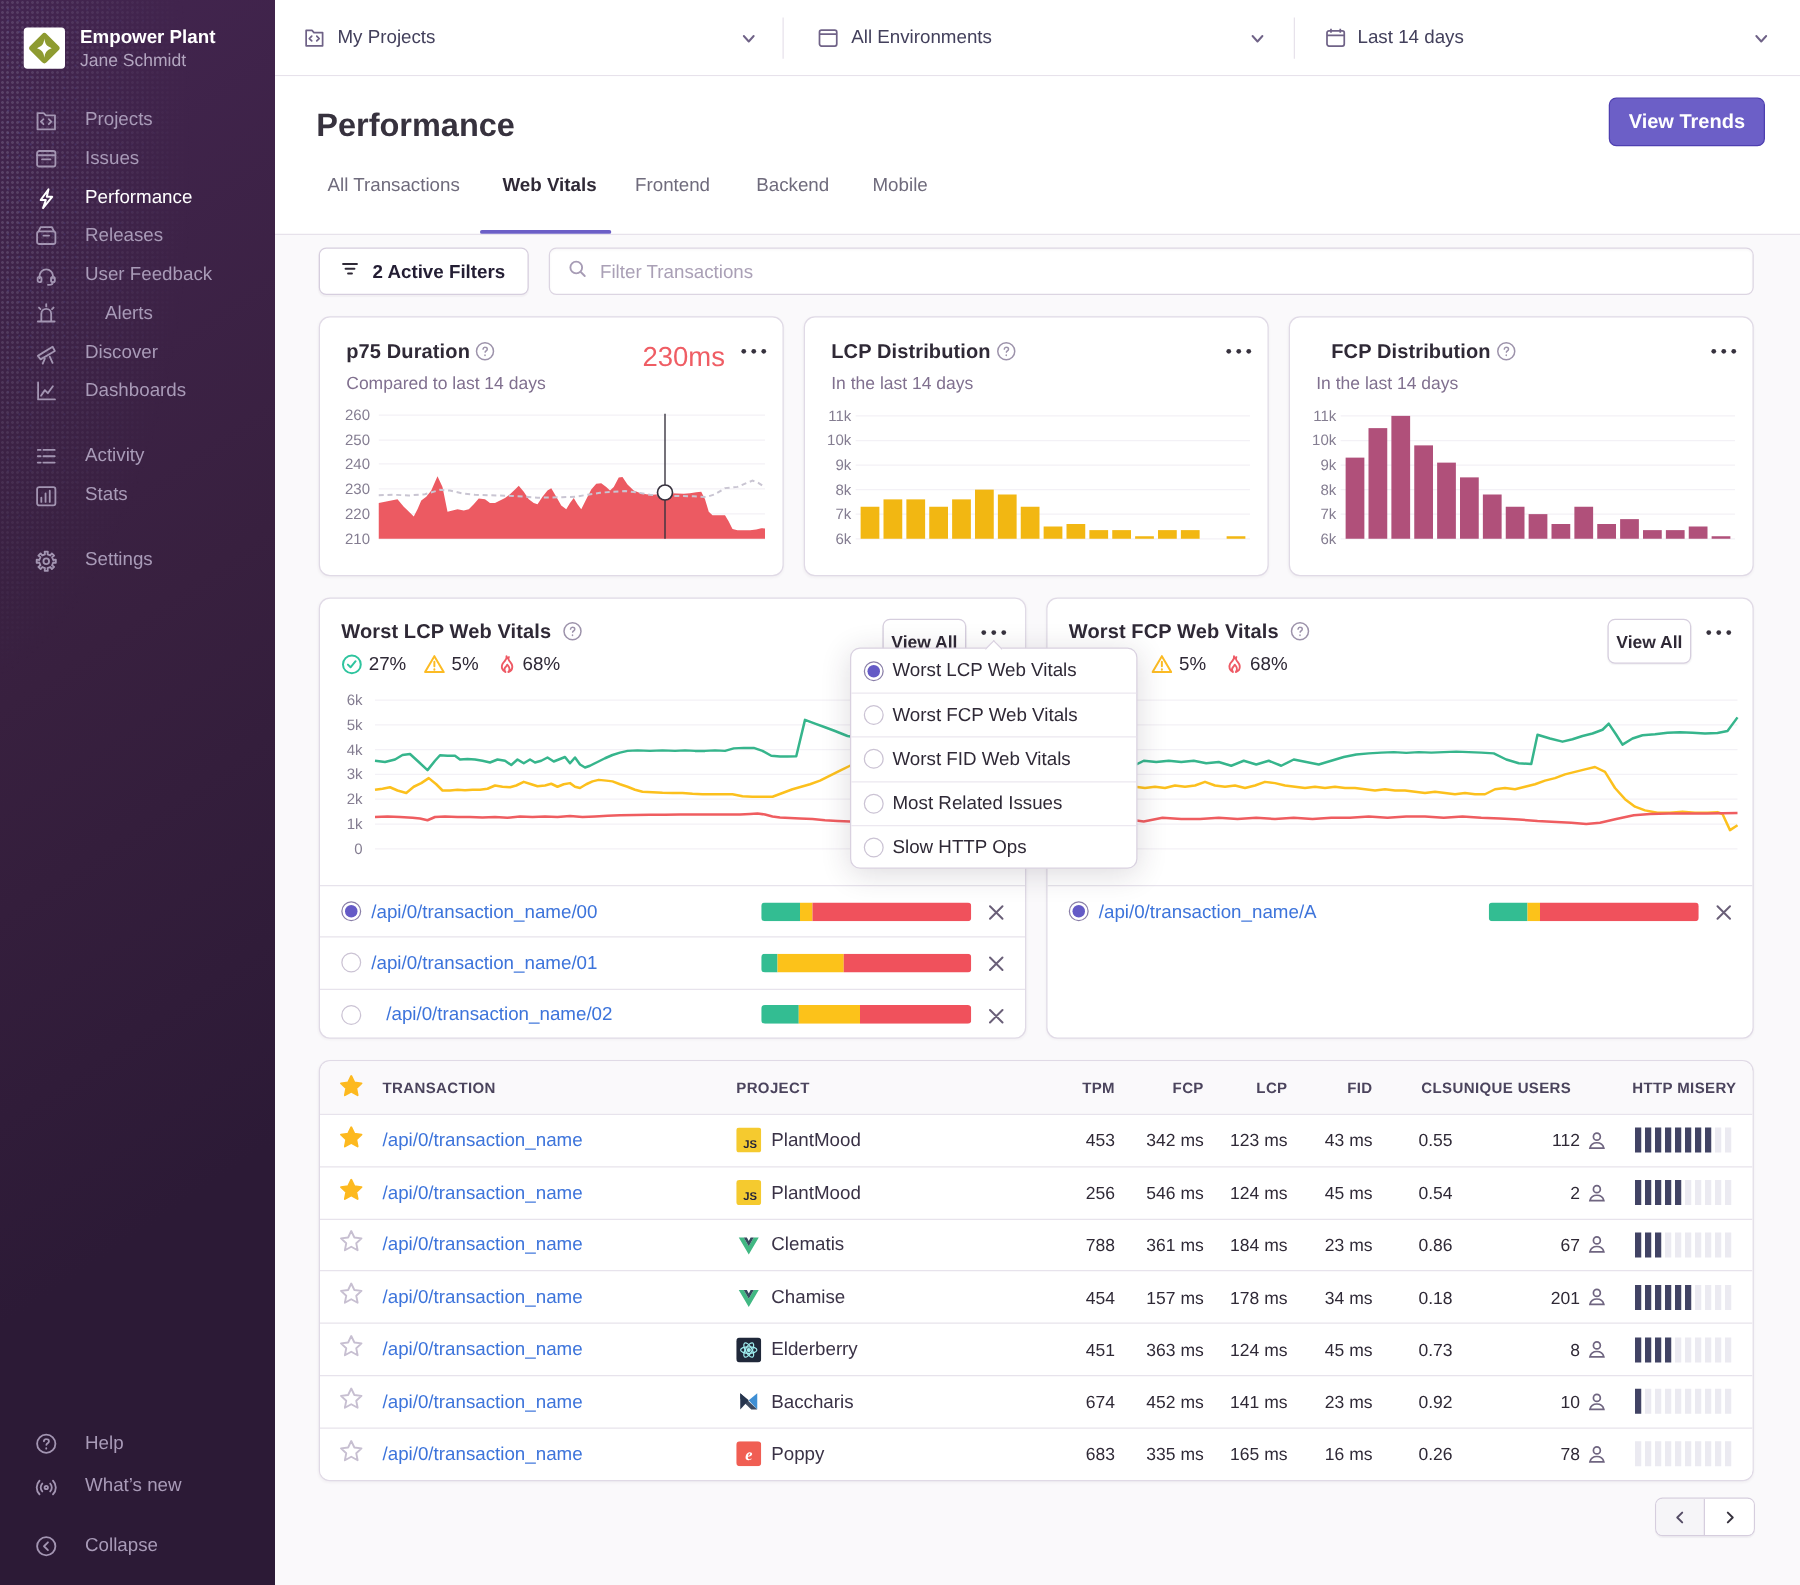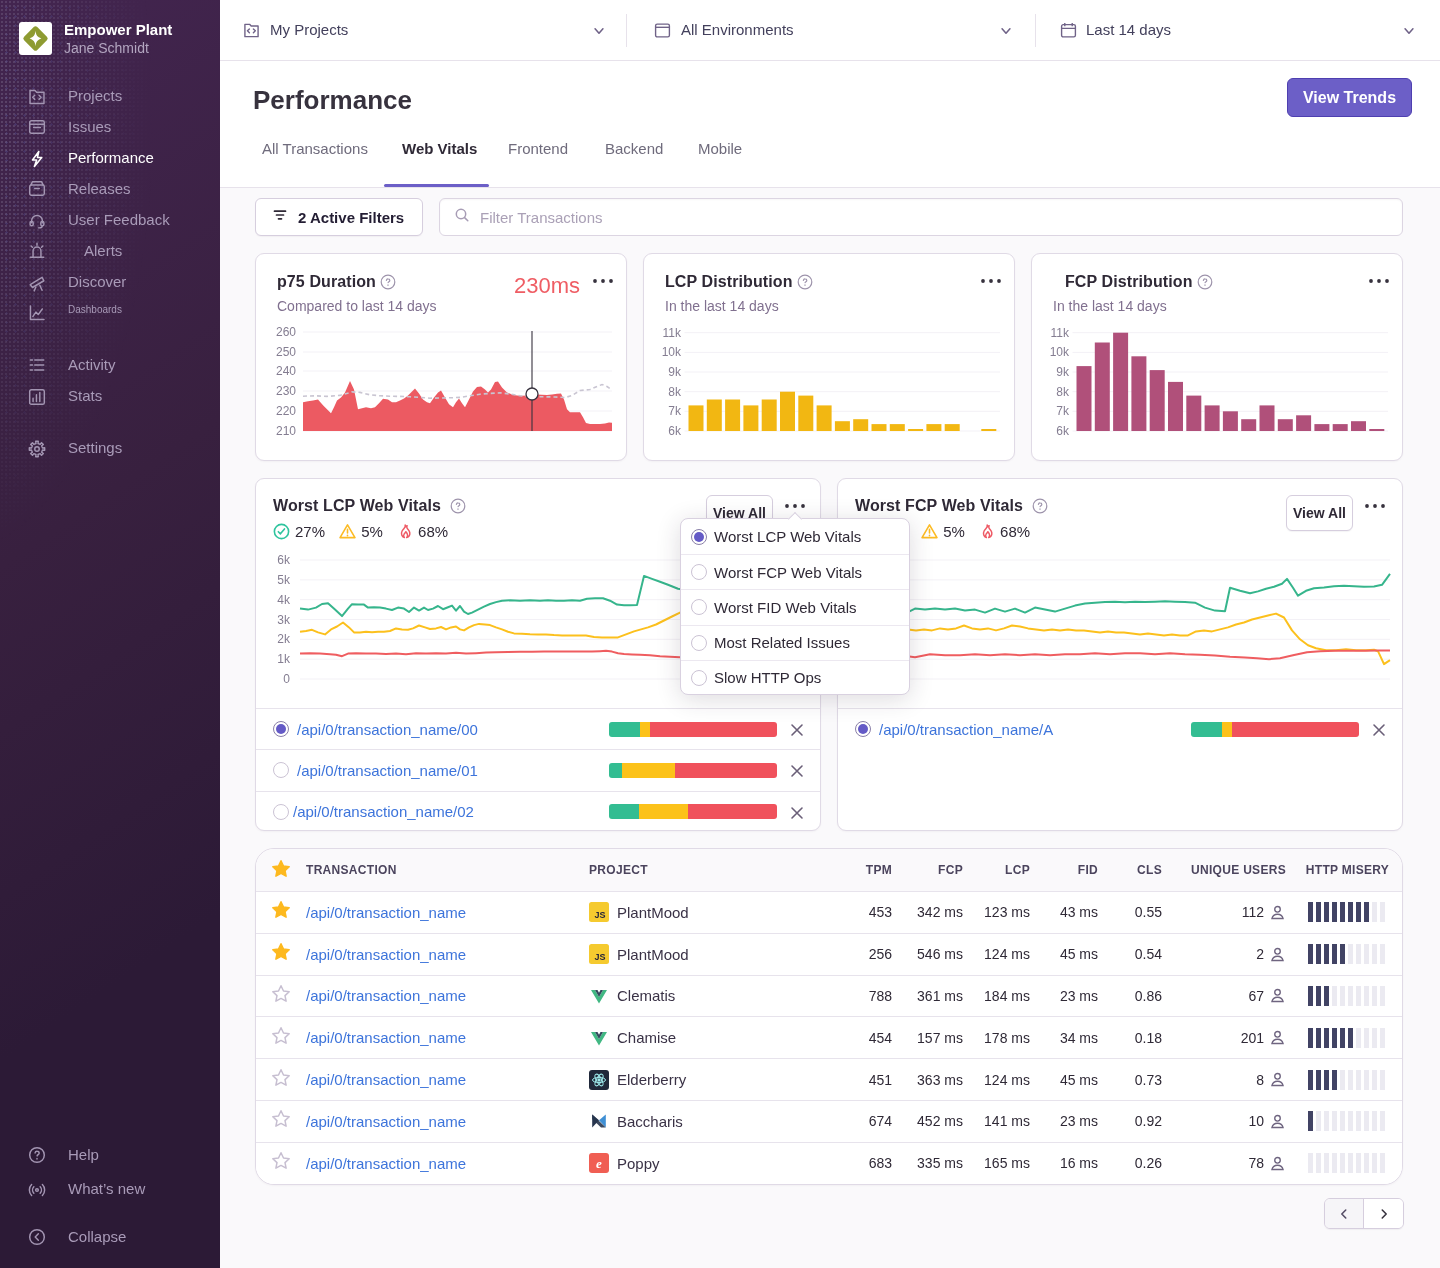--- a/index.html
+++ b/index.html
@@ -52,21 +52,21 @@
     <div class="abs" style="left:84px;top:242px;font-size:15px;color:#a99bb8;font-weight:400;">Alerts</div>
     <div class="abs" style="left:28px;top:274px;width:18px;height:18px"><svg width="18" height="18" viewBox="0 0 16 16" fill="none" stroke="#a395b2" stroke-width="1.3" stroke-linecap="round" stroke-linejoin="round">
         <path d="M2 9.5 12.5 3l1.6 3L4 12z"></path>
         <path d="M7 11.5 5.5 15M10.5 10l2 4.5"></path>
       </svg></div>
     <div class="abs" style="left:68px;top:273px;font-size:15px;color:#a99bb8;font-weight:400;">Discover</div>
     <div class="abs" style="left:28px;top:304px;width:18px;height:18px"><svg width="18" height="18" viewBox="0 0 16 16" fill="none" stroke="#a395b2" stroke-width="1.3" stroke-linecap="round" stroke-linejoin="round">
         <path d="M2.2 1.8v12h12"></path>
         <path d="M4.3 11.2 7 7.2l2.1 2.2 3.6-5"></path>
       </svg></div>
-    <div class="abs" style="left:68px;top:304px;font-size:10px;color:#a99bb8;font-weight:400;">Dashboards</div>
+    <div class="abs" style="left:68px;top:304px;font-size:15px;color:#a99bb8;font-weight:400;">Dashboards</div>
     <div class="abs" style="left:28px;top:356px;width:18px;height:18px"><svg width="18" height="18" viewBox="0 0 16 16" fill="none" stroke="#a395b2" stroke-width="1.3" stroke-linecap="round" stroke-linejoin="round">
         <path d="M2 3.5h2M6 3.5h8M2 8h2M6 8h8M2 12.5h2M6 12.5h8"></path>
       </svg></div>
     <div class="abs" style="left:68px;top:356px;font-size:15px;color:#a99bb8">Activity</div>
     <div class="abs" style="left:28px;top:388px;width:18px;height:18px"><svg width="18" height="18" viewBox="0 0 16 16" fill="none" stroke="#a395b2" stroke-width="1.3" stroke-linecap="round" stroke-linejoin="round">
         <rect x="1.5" y="1.5" width="13" height="13" rx="1.5"></rect>
         <path d="M4.5 12V9M7.5 12V6M10.5 12V4"></path>
       </svg></div>
     <div class="abs" style="left:68px;top:387px;font-size:15px;color:#a99bb8">Stats</div>
     <div class="abs" style="left:28px;top:440px;width:18px;height:18px"><svg width="18" height="18" viewBox="0 0 16 16" fill="none" stroke="#a395b2" stroke-width="1.3" stroke-linecap="round" stroke-linejoin="round">
@@ -336,21 +336,21 @@
         </div>
       </div>
 <div style="position:absolute;left:533px;top:13px"><svg width="16" height="16" viewBox="0 0 16 16" stroke="#6a5f78" stroke-width="1.6" stroke-linecap="round">
           <path d="M3 3l10 10M13 3 3 13"></path>
         </svg></div>
 </div>
     <div class="abs" style="left:0;top:311.6px;width:564px;height:41.3px;border-top:1px solid #e7e3ec;display:flex;align-items:center">
 <div style="margin-left:17px">
         <div style="width:16px;height:16px;border-radius:50%;border:1.5px solid #cbc3d4;background:#fff"></div>
       </div>
-<a class="link" style="margin-left:4px">/api/0/transaction_name/02</a>
+<a class="link" style="margin-left:20px">/api/0/transaction_name/02</a>
 <div style="position:absolute;left:353px">
         <div style="display:flex;width:168px;height:15px;border-radius:3px;overflow:hidden">
 <div style="width:30px;background:#33bd92"></div>
           <div style="width:49px;background:#fcc21a"></div>
           <div style="flex:1;background:#f0515c"></div>
         </div>
       </div>
 <div style="position:absolute;left:533px;top:13px"><svg width="16" height="16" viewBox="0 0 16 16" stroke="#6a5f78" stroke-width="1.6" stroke-linecap="round">
           <path d="M3 3l10 10M13 3 3 13"></path>
         </svg></div>
@@ -410,33 +410,33 @@
 <div style="width:31px;background:#33bd92"></div>
           <div style="width:10px;background:#fcc21a"></div>
           <div style="flex:1;background:#f0515c"></div>
         </div>
       </div>
 <div style="position:absolute;left:533px;top:13px"><svg width="16" height="16" viewBox="0 0 16 16" stroke="#6a5f78" stroke-width="1.6" stroke-linecap="round">
           <path d="M3 3l10 10M13 3 3 13"></path>
         </svg></div>
 </div>
 </div>
-<div class="abs" style="left:255px;top:848px;width:1148px;border:1px solid #e0dae6;border-radius:19px;overflow:hidden;background:#fff;box-shadow:0 1px 2px rgba(43,34,51,.04)">
+<div class="abs" style="left:255px;top:848px;width:1148px;border:1px solid #e0dae6;border-radius:9px;overflow:hidden;background:#fff;box-shadow:0 1px 2px rgba(43,34,51,.04)">
 <div style="display:grid;grid-template-columns:50px 283px 232px 71px 71px 67px 68px 64px 129px 113px;height:42px;align-items:center;background:#faf9fb;font-size:12px;font-weight:700;letter-spacing:.3px;color:#4b445d">
 <div style="padding-left:15px"><svg width="20" height="20" viewBox="0 0 20 20" fill="#fdb91f" stroke="#fdb91f" stroke-width="1.5" stroke-linejoin="round">
           <path d="M10 1.8l2.5 5.2 5.7.7-4.2 3.9 1.1 5.6-5.1-2.8-5.1 2.8 1.1-5.6L1.8 7.7l5.7-.7z"></path>
         </svg></div>
 <div>TRANSACTION</div>
       <div>PROJECT</div>
 <div style="text-align:right">TPM</div>
       <div style="text-align:right">FCP</div>
 <div style="text-align:right">LCP</div>
       <div style="text-align:right">FID</div>
 <div style="text-align:right">CLS</div>
-<div style="text-align:right;padding-right:5px">UNIQUE USERS</div>
+<div style="padding-right:5px">UNIQUE USERS</div>
 <div style="text-align:center">HTTP MISERY</div>
 </div>
 <div style="display:grid;grid-template-columns:50px 283px 232px 71px 71px 67px 68px 64px 129px 113px;height:41.8px;align-items:center;border-top:1px solid #e7e3ec;background:#fff">
 <div style="padding-left:15px"><svg width="20" height="20" viewBox="0 0 20 20" fill="#fdb91f" stroke="#fdb91f" stroke-width="1.5" stroke-linejoin="round">
           <path d="M10 1.8l2.5 5.2 5.7.7-4.2 3.9 1.1 5.6-5.1-2.8-5.1 2.8 1.1-5.6L1.8 7.7l5.7-.7z"></path>
         </svg></div>
 <a class="link" style="font-size:15px">/api/0/transaction_name</a>
 <div style="display:flex;align-items:center;gap:8px;font-size:15px;color:#3a3246">
         <svg width="20" height="20" viewBox="0 0 20 20">
           <rect width="20" height="20" rx="2.5" fill="#f5ca2f"></rect>

